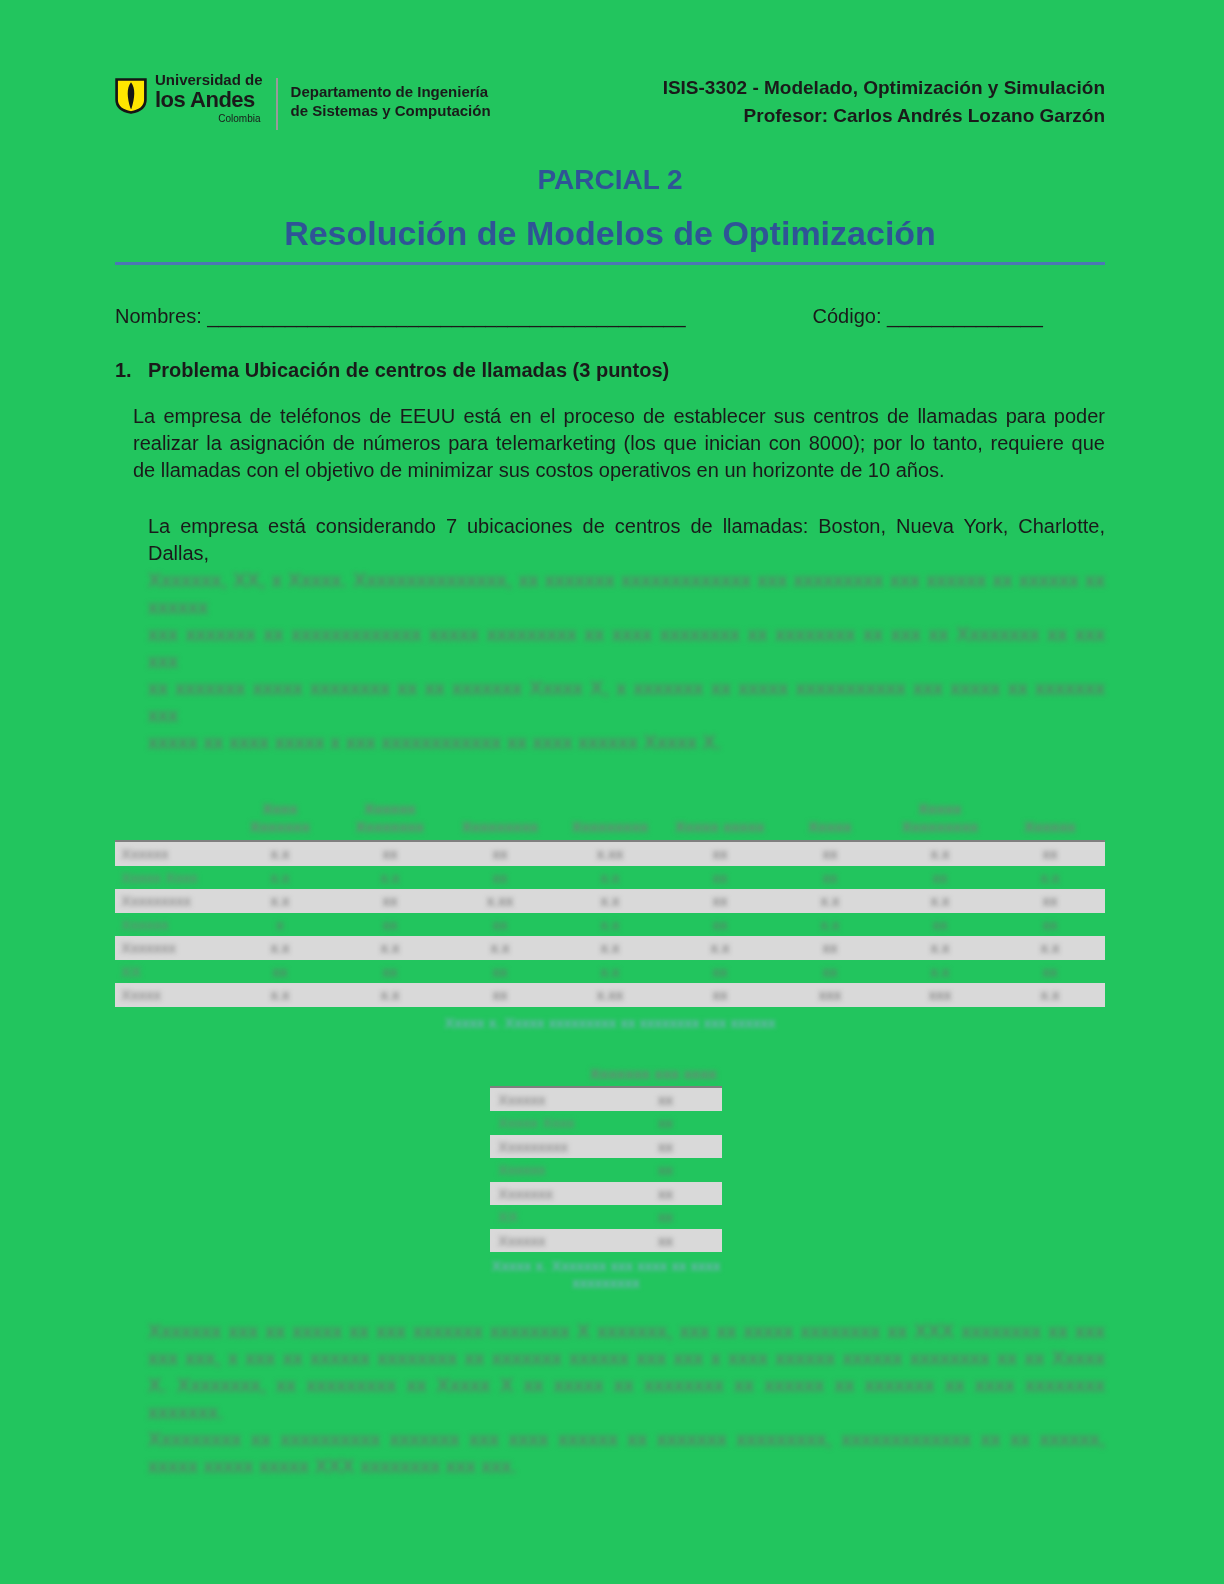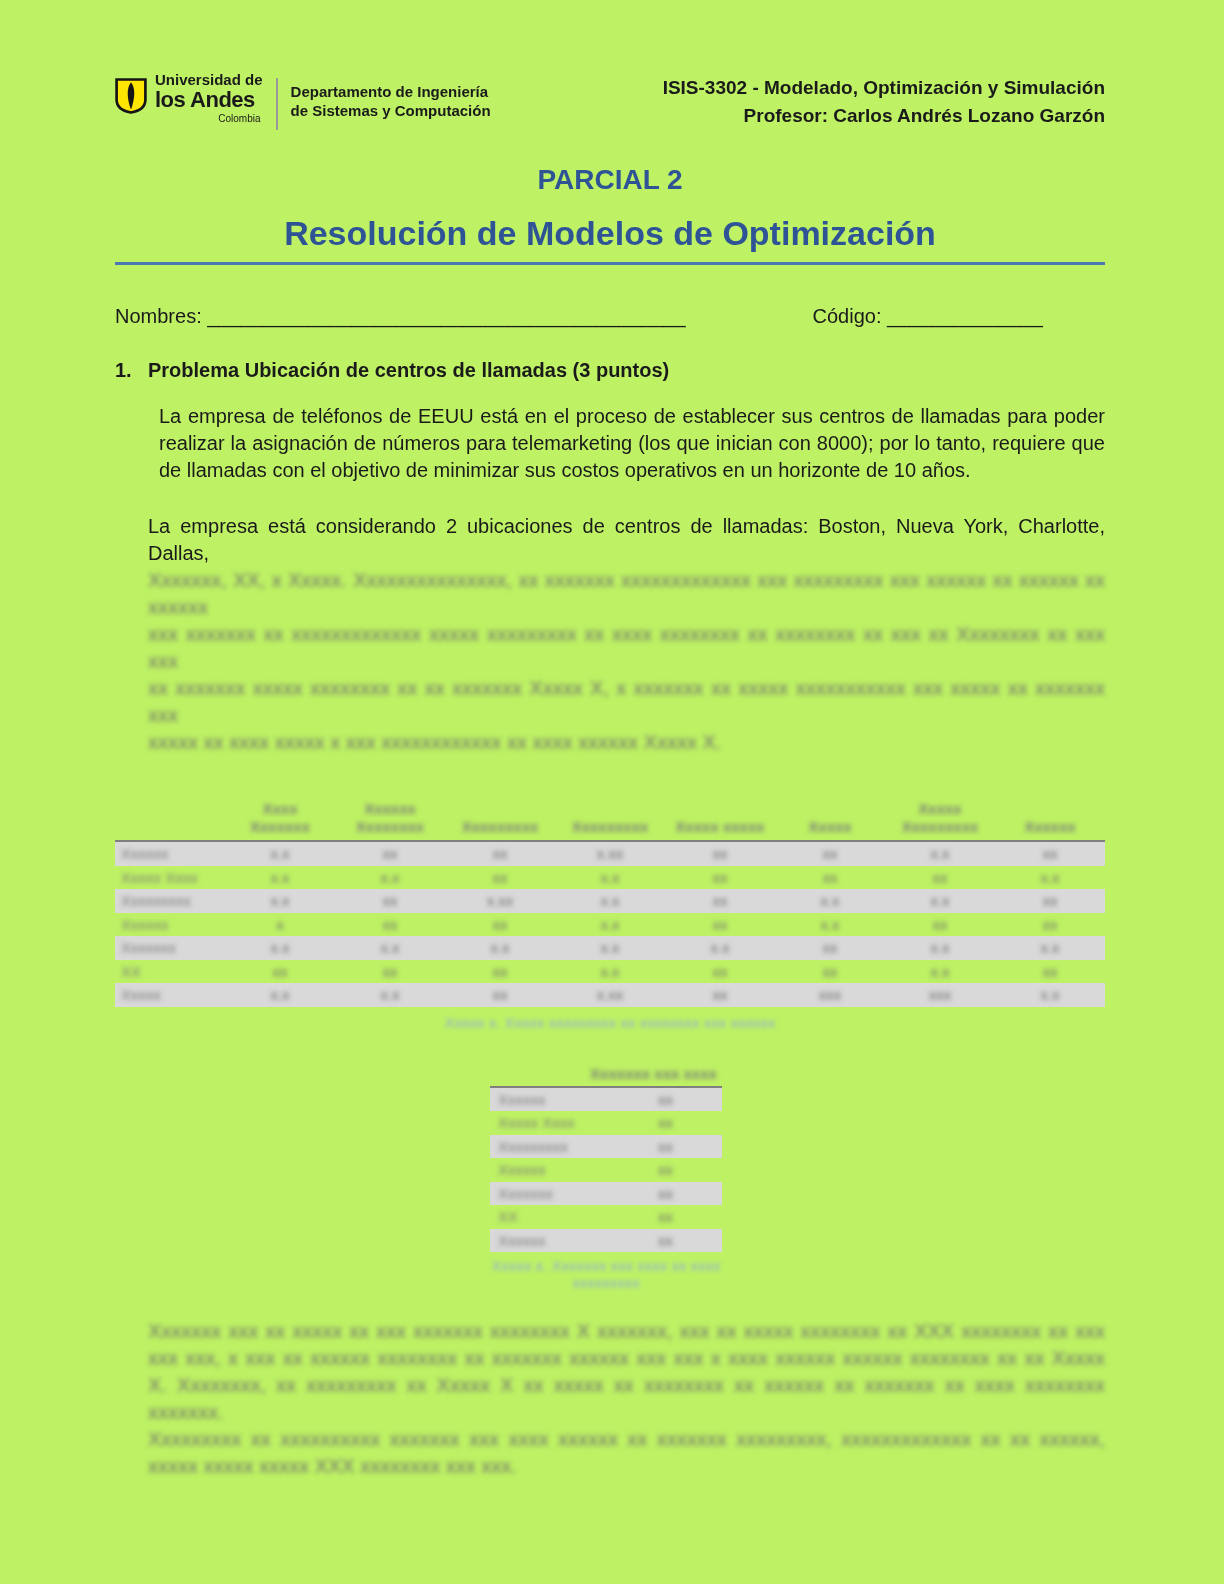--- a/index.html
+++ b/index.html
@@ -1,19 +1,19 @@
 <!DOCTYPE html>
 <html><head>
 <meta charset="utf-8">
 <style>
   html,body{margin:0;padding:0;background:#fff;}
   .page{
     position:relative;
     width:1224px;height:1584px;
-    background:#bef264;
+    background:#22c55e;
     font-family:"Liberation Sans",sans-serif;
     color:#1a1a1a;
     overflow:hidden;
     box-sizing:border-box;
     padding:72px 119px 0 115px;
   }
   
   .hdr{display:flex;justify-content:space-between;align-items:flex-start;}
   .logo-block{display:flex;align-items:flex-start;}
   .shield{margin-top:6px;}
@@ -29,21 +29,21 @@
   .title2{color:#2F5496;font-weight:bold;font-size:34px;text-align:center;margin-top:13px;line-height:40px;}
   .rule{height:3px;background:#4C77B5;margin-top:9px;}
   
   .fields{display:flex;margin-top:40px;font-size:20px;}
   .f-nombres{white-space:pre;}
   .f-codigo{white-space:pre;margin-left:127px;}
   
   .heading{display:flex;margin-top:31px;font-weight:bold;font-size:20px;}
   .heading .num{width:33px;}
   .para{margin:0;font-size:20px;line-height:27px;}
-  .p1{margin-top:21px;margin-left:44px;}
+  .p1{margin-top:21px;margin-left:18px;}
   .jline{text-align:justify;text-align-last:justify;}
   .p-wrap{margin-top:29px;margin-left:33px;}
   .rx{filter:blur(2.6px);color:#6e6e6e;}
   .rx-soft{filter:blur(2.4px);color:#7a7a7a;}
   .rx-blue{filter:blur(2.1px);color:#8FAED6;}
   
   .t1{margin-top:44px;width:990px;font-size:15px;}
   .t1-head{display:grid;grid-template-columns:110px repeat(8,110px);align-items:end;padding-bottom:4px;}
   .t1-head .hc{text-align:center;line-height:18px;font-weight:bold;}
   .t1-border{height:2px;background:#7f7f7f;}
@@ -107,21 +107,21 @@
     <span>Problema Ubicación de centros de llamadas (3 puntos)</span>
   </div>
 
   <div class="para p1" id="p1">
       <div class="jline">La empresa de teléfonos de EEUU está en el proceso de establecer sus centros de llamadas para poder</div>
       <div class="jline">realizar la asignación de números para telemarketing (los que inician con 8000); por lo tanto, requiere que</div>
       <div class="">de llamadas con el objetivo de minimizar sus costos operativos en un horizonte de 10 años.</div>
     </div>
 
   <div class="para p-wrap">
-    <div class="jline">La empresa está considerando 2 ubicaciones de centros de llamadas: Boston, Nueva York, Charlotte, Dallas,</div>
+    <div class="jline">La empresa está considerando 7 ubicaciones de centros de llamadas: Boston, Nueva York, Charlotte, Dallas,</div>
     <div id="p2-blur">
         <div class="rx jline">Xxxxxxx, XX, x Xxxxx. Xxxxxxxxxxxxxxx, xx xxxxxxx xxxxxxxxxxxxx xxx xxxxxxxxx xxx xxxxxx xx xxxxxx xx xxxxxx</div>
         <div class="rx jline">xxx xxxxxxx xx xxxxxxxxxxxxx xxxxx xxxxxxxxx xx xxxx xxxxxxxx xx xxxxxxxx xx xxx xx Xxxxxxxx xx xxx xxx</div>
         <div class="rx jline">xx xxxxxxx xxxxx xxxxxxxx xx xx xxxxxxx Xxxxx X, x xxxxxxx xx xxxxx xxxxxxxxxxx xxx xxxxx xx xxxxxxx xxx</div>
         <div class="rx">xxxxx xx xxxx xxxxx x xxx xxxxxxxxxxxx xx xxxx xxxxxx Xxxxx X.</div>
       </div>
   </div>
 
   <div class="t1">
     <div class="t1-head rx-soft" id="t1-head">

